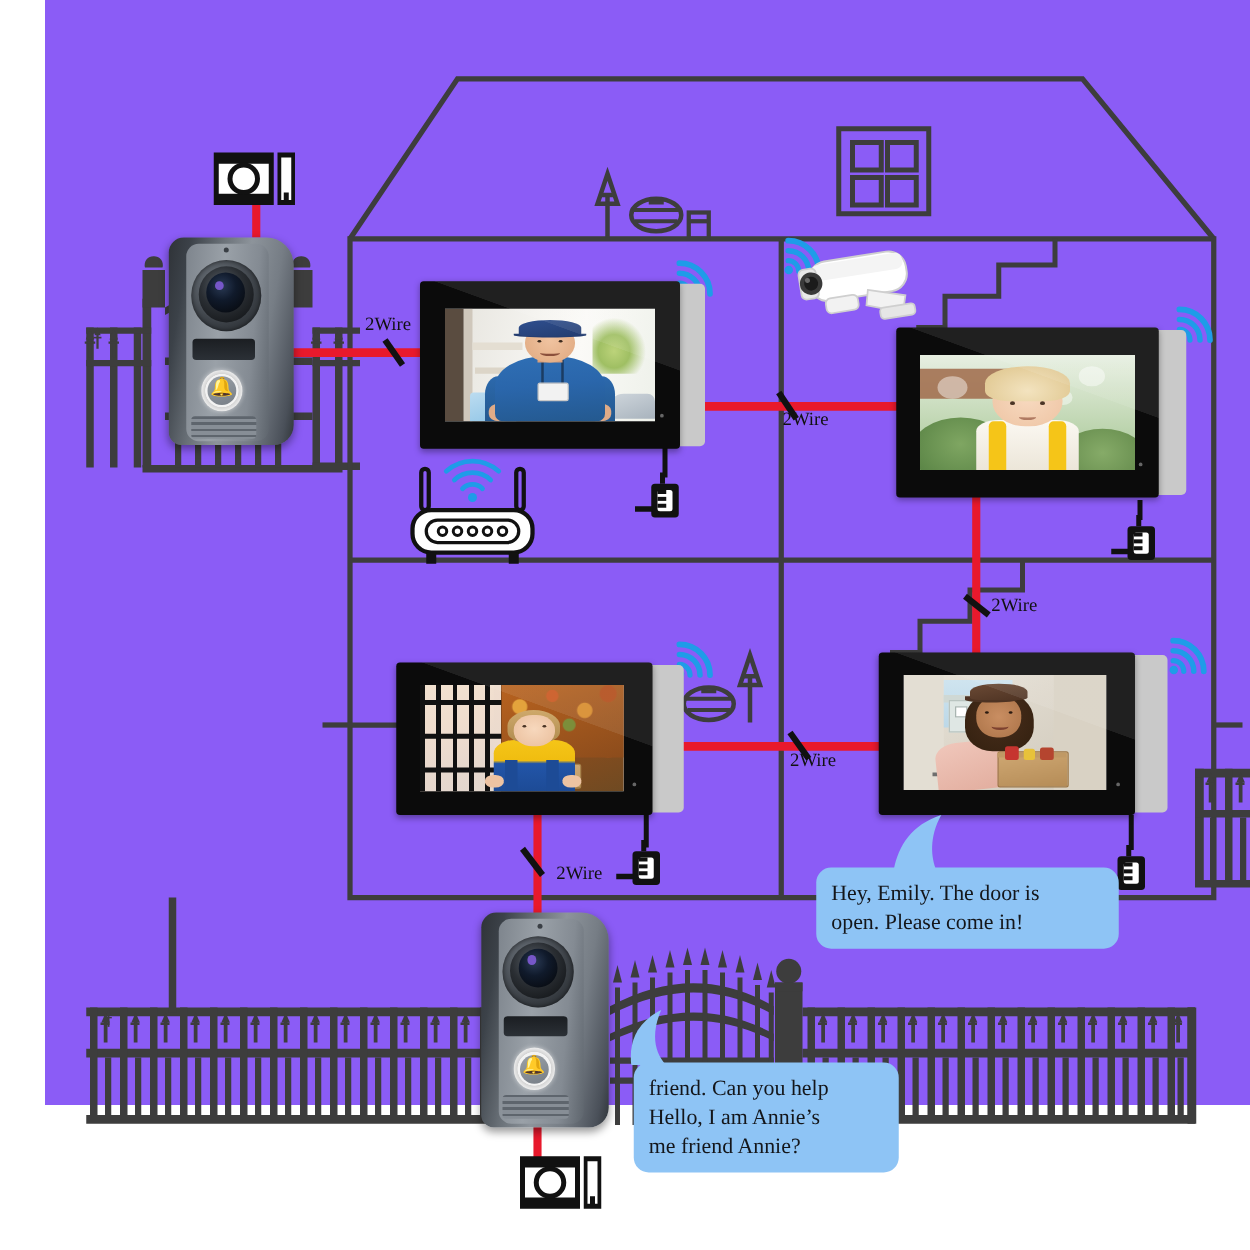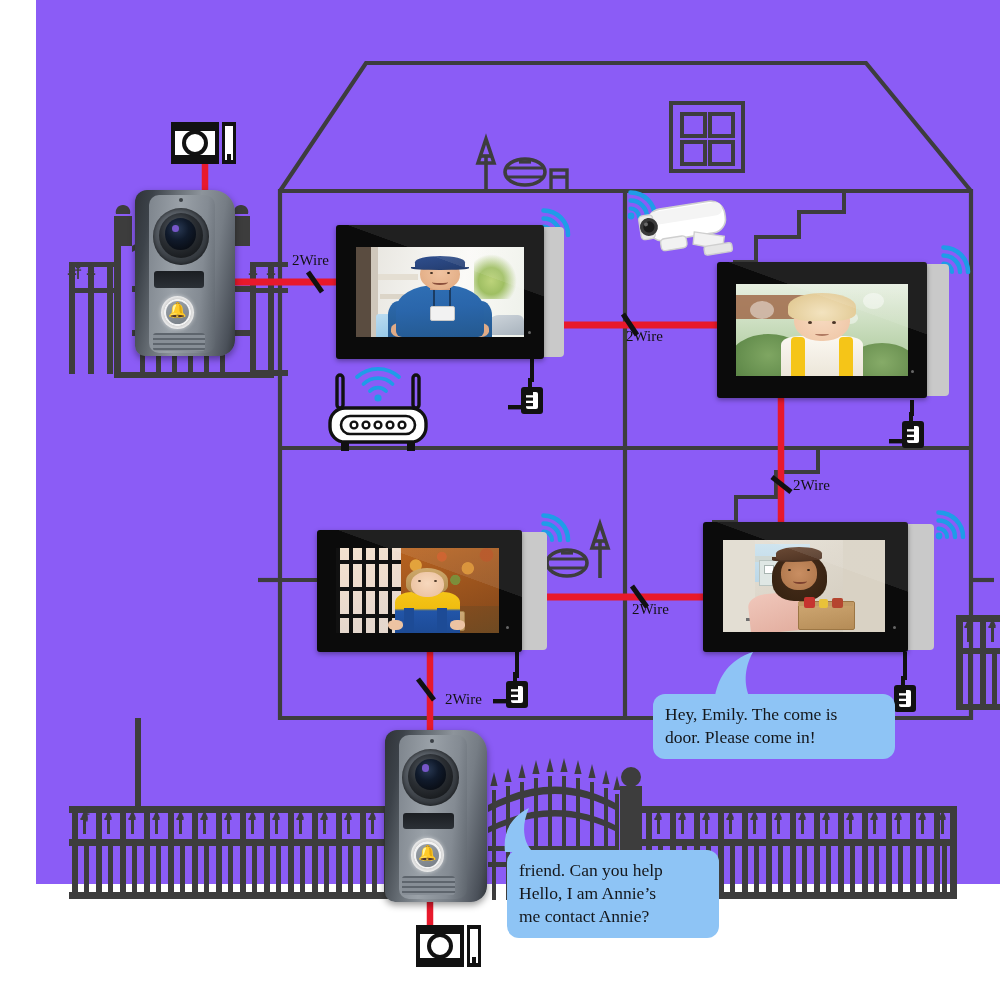--- a/index.html
+++ b/index.html
@@ -794,26 +794,26 @@
     <div class="db-btnring" style="left:25%;top:63%;width:33%;height:19.5%;"></div>
     <div class="db-btn" style="left:30%;top:66%;width:23%;height:13.5%;"></div>
     <div class="db-bell" style="left:30%;top:67.2%;width:23%;height:13.5%;font-size:15px;">🔔</div>
     <div class="db-grill" style="left:17%;top:85%;width:52%;height:11%;"></div>
   </div>
 
   <div class="bubble" style="left:617px;top:694px;width:218px;">
     <svg style="position:absolute;left:62px;top:-40px;width:60px;height:44px;overflow:visible">
       <path d="M0 42 C4 22 14 6 38 -2 C28 16 30 32 34 42 Z" fill="#8ec4f5"></path>
     </svg>
-    <div>Hey, Emily. The come is</div>
-    <div>door. Please come in!</div>
+    <div>Hey, Emily. The door is</div>
+    <div>open. Please come in!</div>
   </div>
 
   <div class="bubble" style="left:471px;top:850px;width:188px;">
     <svg style="position:absolute;left:-4px;top:-42px;width:60px;height:46px;overflow:visible">
       <path d="M2 44 C0 26 6 10 26 0 C18 18 20 34 30 44 Z" fill="#8ec4f5"></path>
     </svg>
     <div>friend. Can you help</div>
     <div>Hello, I am Annie’s</div>
-    <div>me contact Annie?</div>
+    <div>me friend Annie?</div>
   </div>
 
 </div>
 
 </body></html>

